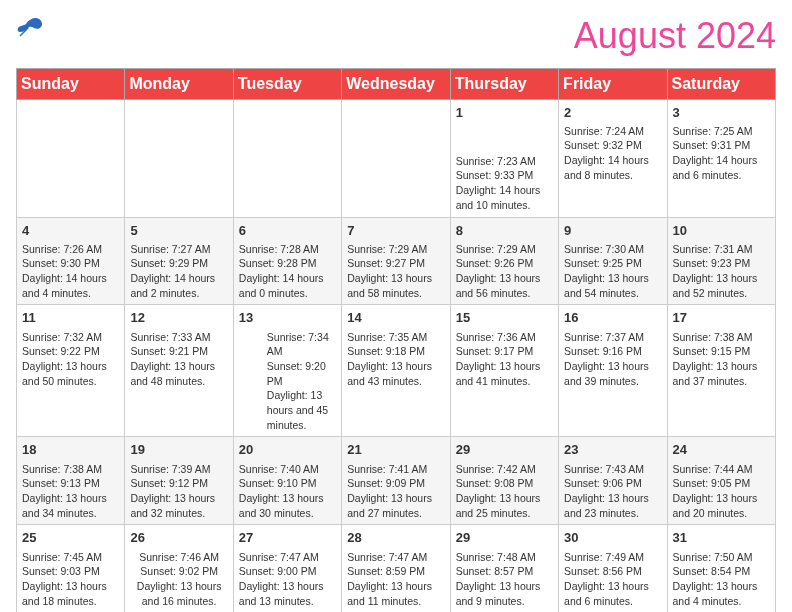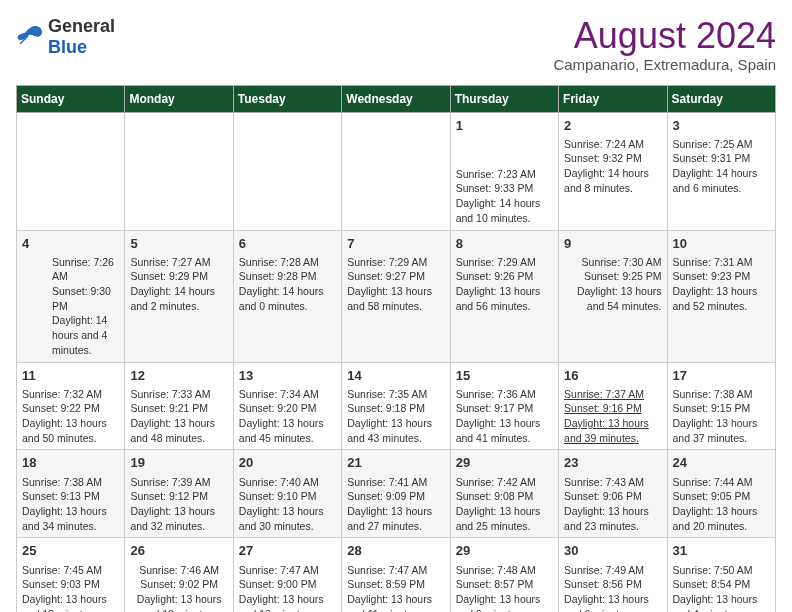--- a/index.html
+++ b/index.html
@@ -34,38 +34,38 @@
     .logo-bird {
       width: 28px;
       height: 22px;
     }
     .title-block {
       text-align: right;
     }
     .main-title {
       font-size: 36px;
       font-weight: normal;
-      color: #701a75;
+      color: #ec4899;
       line-height: 1.1;
     }
     .subtitle {
       font-size: 15px;
       color: #555;
     }
     .calendar {
       width: 100%;
       border-collapse: collapse;
       font-size: 11px;
     }
     .calendar thead th {
-      background-color: #14532d;
+      background-color: #ef4444;
       color: #fff;
       padding: 6px 4px;
       text-align: left;
-      font-size: 12px;
+      font-size: 16px;
       font-weight: bold;
       border: 1px solid #aaa;
     }
     .calendar tbody td {
       vertical-align: top;
       padding: 4px 5px;
       border: 1px solid #ccc;
       min-height: 80px;
       width: calc(100% / 7);
       background: #fff;
@@ -108,28 +108,23 @@
 <body>
 
 <div class="header">
   <div class="logo">
     <div>
       <svg class="logo-bird" viewBox="0 0 28 22">
         <path d="M14 4 C18 0, 26 2, 26 8 C26 12, 22 14, 18 12 C16 11, 14 10, 12 12 C10 14, 8 16, 4 16 C2 16, 1 14, 2 12 C4 9, 8 10, 10 8 C11 6, 12 5, 14 4Z" fill="#2a6bbf"></path>
         <path d="M12 12 C10 14, 6 18, 4 20" stroke="#2a6bbf" stroke-width="1.5" fill="none"></path>
       </svg>
     </div>
-    <div>
-      <span class="logo-text-general">General</span><br>
-      <span class="logo-text-blue">Blue</span>
-    </div>
   </div>
   <div class="title-block">
     <div class="main-title">August 2024</div>
-    <div class="subtitle">Campanario, Extremadura, Spain</div>
   </div>
 </div>
 
 <table class="calendar">
   <thead>
     <tr>
     <th>Sunday</th>
         <th>Monday</th>
         <th>Tuesday</th>
         <th>Wednesday</th>
@@ -159,21 +154,21 @@
         <td>
           <span class="day-number">3</span>
           <div class="day-info" style="white-space: pre-line;">Sunrise: 7:25 AM
 Sunset: 9:31 PM
 Daylight: 14 hours and 6 minutes.</div>
         </td>
       </tr>
       <tr>
         <td>
           <span class="day-number">4</span>
-          <div class="day-info" style="white-space: pre-line; margin-left: 30px;">Sunrise: 7:26 AM
+          <div class="day-info" style="white-space: pre-line;">Sunrise: 7:26 AM
 Sunset: 9:30 PM
 Daylight: 14 hours and 4 minutes.</div>
         </td>
         <td>
           <span class="day-number">5</span>
           <div class="day-info" style="white-space: pre-line;">Sunrise: 7:27 AM
 Sunset: 9:29 PM
 Daylight: 14 hours and 2 minutes.</div>
         </td>
         <td>
@@ -189,21 +184,21 @@
 Daylight: 13 hours and 58 minutes.</div>
         </td>
         <td>
           <span class="day-number">8</span>
           <div class="day-info" style="white-space: pre-line;">Sunrise: 7:29 AM
 Sunset: 9:26 PM
 Daylight: 13 hours and 56 minutes.</div>
         </td>
         <td>
           <span class="day-number">9</span>
-          <div class="day-info" style="white-space: pre-line; text-align: right;">Sunrise: 7:30 AM
+          <div class="day-info" style="white-space: pre-line;">Sunrise: 7:30 AM
 Sunset: 9:25 PM
 Daylight: 13 hours and 54 minutes.</div>
         </td>
         <td>
           <span class="day-number">10</span>
           <div class="day-info" style="white-space: pre-line;">Sunrise: 7:31 AM
 Sunset: 9:23 PM
 Daylight: 13 hours and 52 minutes.</div>
         </td>
       </tr>
@@ -215,39 +210,39 @@
 Daylight: 13 hours and 50 minutes.</div>
         </td>
         <td>
           <span class="day-number">12</span>
           <div class="day-info" style="white-space: pre-line;">Sunrise: 7:33 AM
 Sunset: 9:21 PM
 Daylight: 13 hours and 48 minutes.</div>
         </td>
         <td>
           <span class="day-number">13</span>
-          <div class="day-info" style="white-space: pre-line;">Sunrise: 7:34 AM
+          <div class="day-info" style="white-space: pre-line; margin-left: 28px;">Sunrise: 7:34 AM
 Sunset: 9:20 PM
 Daylight: 13 hours and 45 minutes.</div>
         </td>
         <td>
           <span class="day-number">14</span>
           <div class="day-info" style="white-space: pre-line;">Sunrise: 7:35 AM
 Sunset: 9:18 PM
 Daylight: 13 hours and 43 minutes.</div>
         </td>
         <td>
           <span class="day-number">15</span>
           <div class="day-info" style="white-space: pre-line;">Sunrise: 7:36 AM
 Sunset: 9:17 PM
 Daylight: 13 hours and 41 minutes.</div>
         </td>
         <td>
           <span class="day-number">16</span>
-          <div class="day-info" style="white-space: pre-line; text-decoration: underline;">Sunrise: 7:37 AM
+          <div class="day-info" style="white-space: pre-line;">Sunrise: 7:37 AM
 Sunset: 9:16 PM
 Daylight: 13 hours and 39 minutes.</div>
         </td>
         <td>
           <span class="day-number">17</span>
           <div class="day-info" style="white-space: pre-line;">Sunrise: 7:38 AM
 Sunset: 9:15 PM
 Daylight: 13 hours and 37 minutes.</div>
         </td>
       </tr>

